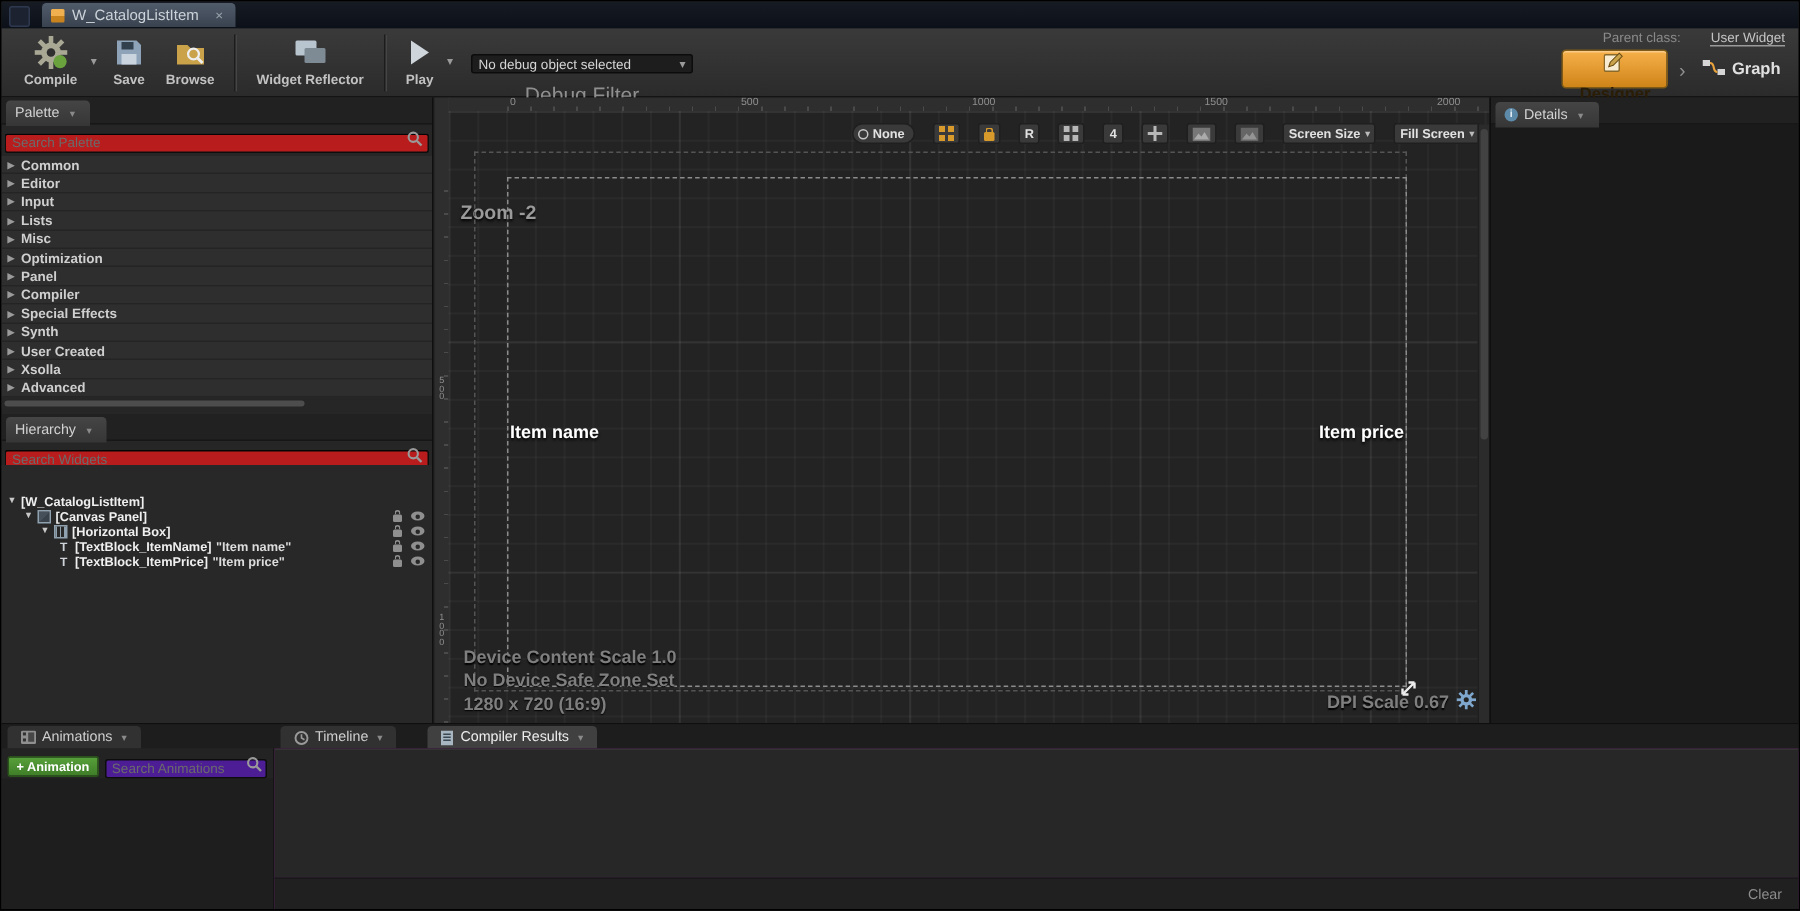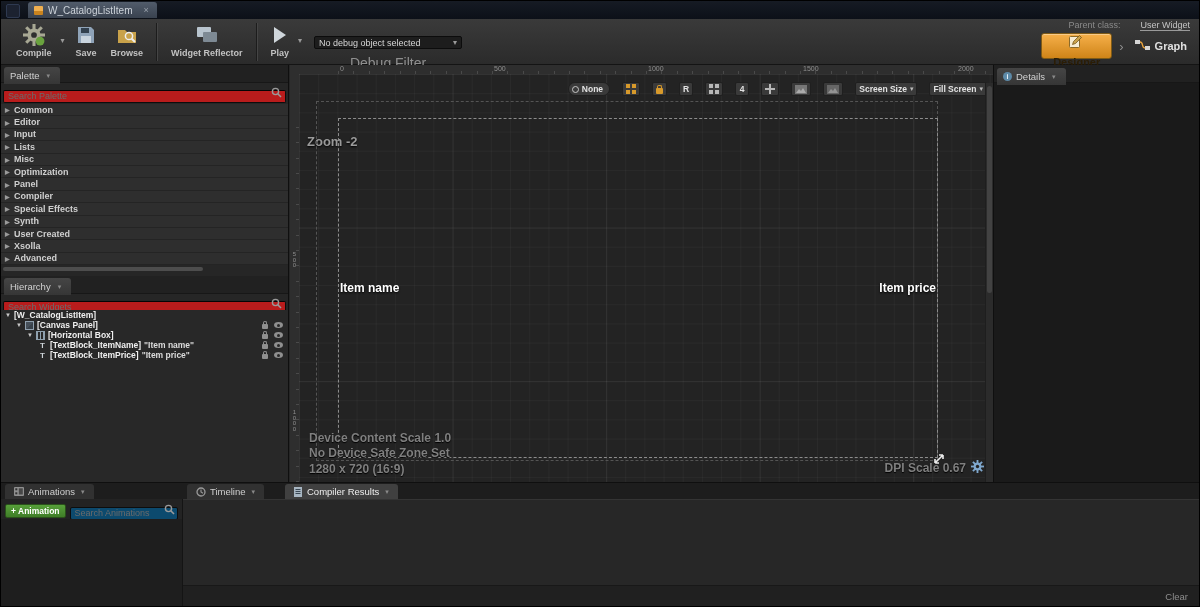--- a/index.html
+++ b/index.html
@@ -37,21 +37,21 @@
   .searchwrap input::placeholder{color:#6b6b6b;}
   .searchwrap svg{position:absolute;right:4px;top:2px;}
   
   .left-col{position:absolute;left:0;top:64px;width:288px;bottom:124px;background:#262626;border-right:1px solid #0f0f0f;box-sizing:border-box;}
   .palette-panel{position:absolute;left:0;top:0;width:100%;height:211px;}
   .prow{height:11.4px;display:flex;align-items:center;background:#2e2e2e;border-bottom:1px solid #242424;padding-left:4px;font-size:9px;font-weight:bold;color:#cfcfcf;}
   .tri{font-size:6px;color:#9a9a9a;width:9px;flex:none;}
   .pscroll{height:6px;background:#262626;margin-top:1px;position:relative;}
   .pscroll .thumb{position:absolute;left:2px;top:1px;height:4px;width:200px;background:#4d4d4d;border-radius:2px;}
   .hierarchy-panel{position:absolute;left:0;top:211px;width:100%;bottom:0;}
-  .tree{position:absolute;left:0;right:0;top:34px;bottom:0;background:#282828;padding-top:0;}
+  .tree{position:absolute;left:0;right:0;top:34px;bottom:0;background:#282828;padding-top:19px;}
   .hrow{display:flex;align-items:center;height:10px;position:relative;font-size:8.5px;color:#efefef;white-space:nowrap;}
   .hexp{font-size:6px;color:#c8c8c8;width:9px;flex:none;}
   .hicon{width:9px;height:9px;margin:0 3px 0 0;flex:none;display:inline-flex;align-items:center;justify-content:center;box-sizing:border-box;}
   .hicon-canvas{border:1px solid #8fa0ae;background:linear-gradient(135deg,#46505a 50%,#39424b 50%);}
   .hicon-hbox{border:1px solid #8fa0ae;background:repeating-linear-gradient(90deg,#8fa0ae 0 1px,transparent 1px 3px);}
   .hicon-text{color:#cdd3d8;font-size:8px;font-weight:bold;}
   .hname{font-weight:bold;}
   .hval{font-weight:bold;color:#dcdcdc;margin-left:3px;}
   .locks{position:absolute;right:5px;top:1px;display:flex;gap:6px;align-items:center;}
   .lockico{width:6px;height:5px;background:#8f8f8f;border-radius:1px;position:relative;margin-top:3px;}
@@ -90,21 +90,21 @@
   
   .bottom-dock{position:absolute;left:0;bottom:0;width:100%;height:124px;background:#262626;border-top:1px solid #0f0f0f;box-sizing:border-box;}
   .btabbar{position:relative;height:16px;background:#1d1d1d;}
   .btab{position:absolute;top:1px;height:15px;display:flex;align-items:center;gap:4px;padding:0 9px;border-radius:3px 3px 0 0;font-size:9.5px;color:#cfcfcf;background:#313131;}
   .btab.sel{background:#404040;color:#eee;}
   .btab .caret{font-size:7px;color:#8a8a8a;margin-left:2px;}
   .anim-panel{position:absolute;left:0;top:16px;width:182px;bottom:0;background:#232323;border-right:1px solid #141414;box-sizing:border-box;}
   .anim-toolbar{display:flex;align-items:center;gap:4px;padding:3px 4px;}
   .add-anim-btn{height:12px;display:flex;align-items:center;background:linear-gradient(#57a03a,#3f7d28);border:1px solid #2a511b;border-radius:2px;color:#fff;font-size:8.5px;font-weight:bold;padding:0 5px;white-space:nowrap;}
   .anim-search{position:relative;flex:1;}
-  .anim-search input{width:100%;box-sizing:border-box;height:13px;background:#0c4a6e;border:1px solid #0d0d0d;border-radius:2px;color:#bdbdbd;font-size:9px;padding:0 15px 0 4px;outline:none;}
+  .anim-search input{width:100%;box-sizing:border-box;height:13px;background:#4c1d95;border:1px solid #0d0d0d;border-radius:2px;color:#bdbdbd;font-size:9px;padding:0 15px 0 4px;outline:none;}
   .anim-search input::placeholder{color:#6b6b6b;}
   .anim-search svg{position:absolute;right:3px;top:2px;}
   .anim-body{position:absolute;left:0;right:0;top:20px;bottom:0;background:#1e1e1e;}
   .compiler-panel{position:absolute;left:182px;top:16px;right:0;bottom:0;background:#701a75;}
   .compiler-body{position:absolute;left:0;right:0;top:0;bottom:21px;background:#272727;box-shadow:inset 0 1px 0 #343434;}
   .compiler-footer{position:absolute;left:0;right:0;bottom:0;height:21px;background:#202020;border-top:1px solid #181818;display:flex;align-items:center;justify-content:flex-end;padding:0 11px;color:#8d8d8d;font-size:9.5px;box-sizing:border-box;}
 </style>
 </head>
 <body>
 

